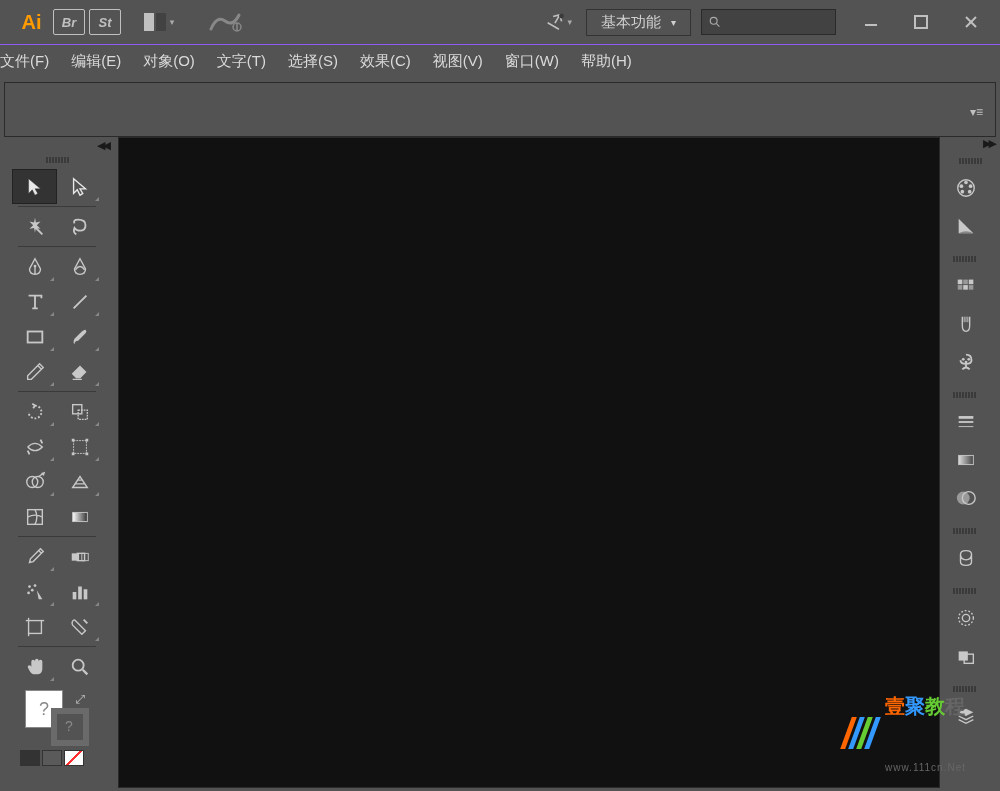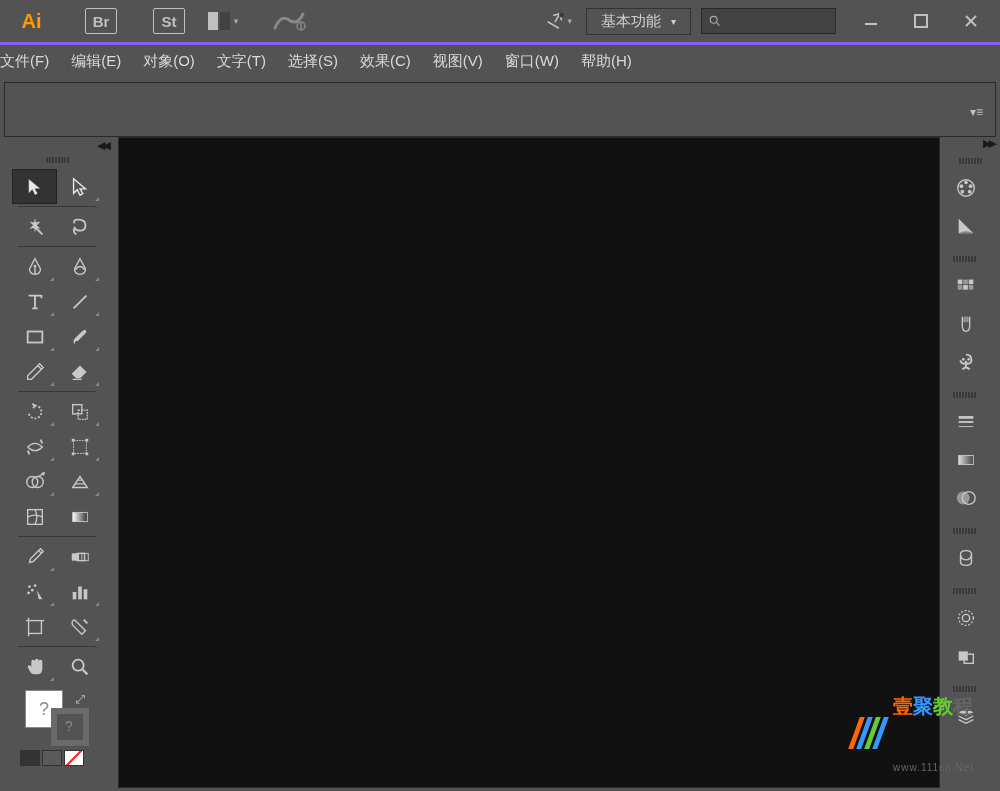--- a/index.html
+++ b/index.html
@@ -1,21 +1,21 @@
 <!DOCTYPE html>
 <html><head>
 <meta charset="utf-8">
 <style>
 * { margin: 0; padding: 0; box-sizing: border-box; font-family: "Microsoft YaHei", sans-serif; }
 body { width: 1000px; height: 791px; background: #535353; overflow: hidden; position: relative; }
 
 
-.titlebar { height: 45px; background: #535353; display: flex; align-items: center; padding: 0 4px; border-bottom: 3px solid #8b5cf6; }
+.titlebar { height: 45px; background: #535353; display: flex; align-items: center; padding: 0 4px; border-bottom: 1px solid #8b5cf6; }
 .ai-logo { width: 35px; height: 35px; display: flex; align-items: center; justify-content: center; font-weight: bold; font-size: 20px; color: #ff9a00; margin-left: 10px; }
-.app-badge { width: 32px; height: 26px; border: 1.5px solid #c0c0c0; display: flex; align-items: center; justify-content: center; font-size: 15px; font-weight: bold; color: #c0c0c0; margin-left: 36px; border-radius: 2px; }
+.app-badge { width: 32px; height: 26px; border: 1.5px solid #c0c0c0; display: flex; align-items: center; justify-content: center; font-size: 13px; font-weight: bold; color: #c0c0c0; margin-left: 4px; border-radius: 2px; font-style: italic; }
 .arrange-btn { width: 36px; height: 26px; margin-left: 20px; display: flex; align-items: center; justify-content: center; }
 .arrange-icon { width: 22px; height: 18px; display: flex; }
 .arrange-icon .l { width: 10px; height: 18px; background: #c0c0c0; }
 .arrange-icon .r { width: 10px; height: 18px; background: #424242; margin-left: 2px; }
 .gpu-icon { margin-left: 30px; width: 36px; height: 22px; }
 .spacer { flex: 1; }
 .notify-icon { width: 26px; height: 26px; margin-right: 14px; display: flex; align-items: center; justify-content: center; }
 .workspace { border: 1px solid #333; padding: 3px 14px; margin-right: 10px; color: #d0d0d0; font-size: 15px; display: flex; align-items: center; }
 .ws-arrow { margin-left: 10px; font-size: 10px; }
 .search-box { width: 135px; height: 26px; background: #424242; border: 1px solid #2a2a2a; display: flex; align-items: center; padding: 0 6px; margin-right: 10px; }
@@ -64,21 +64,21 @@
 
 .right-area { width: 60px; display: flex; flex-direction: column; }
 .collapse-right { height: 16px; display: flex; justify-content: flex-end; padding-right: 6px; }
 .right-panel { flex: 1; background: #535353; display: flex; flex-direction: column; align-items: center; padding-top: 4px; gap: 0px; }
 .right-grip { height: 8px; width: 40px; display: flex; align-items: center; justify-content: center; gap: 1px; margin-bottom: 4px; }
 .panel-btn { width: 44px; height: 38px; display: flex; align-items: center; justify-content: center; color: #c8c8c8; }
 .panel-btn svg { width: 22px; height: 22px; }
 .panel-group-sep { width: 52px; height: 10px; }
 
 
-.watermark { position: absolute; right: 26px; bottom: 18px; display: flex; align-items: center; gap: 10px; }
+.watermark { position: absolute; right: 34px; bottom: 18px; display: flex; align-items: center; gap: 10px; }
 .wm-stripes { display: flex; gap: 3px; transform: skewX(-20deg); }
 .wm-s { width: 5px; height: 32px; }
 .wm-text { display: flex; flex-direction: column; }
 .wm-title { font-size: 20px; font-weight: bold; }
 .wm-url { font-size: 10px; color: #666; letter-spacing: 1px; margin-top: 42px; }
 </style>
 </head>
 <body>
 
 <div class="titlebar">

